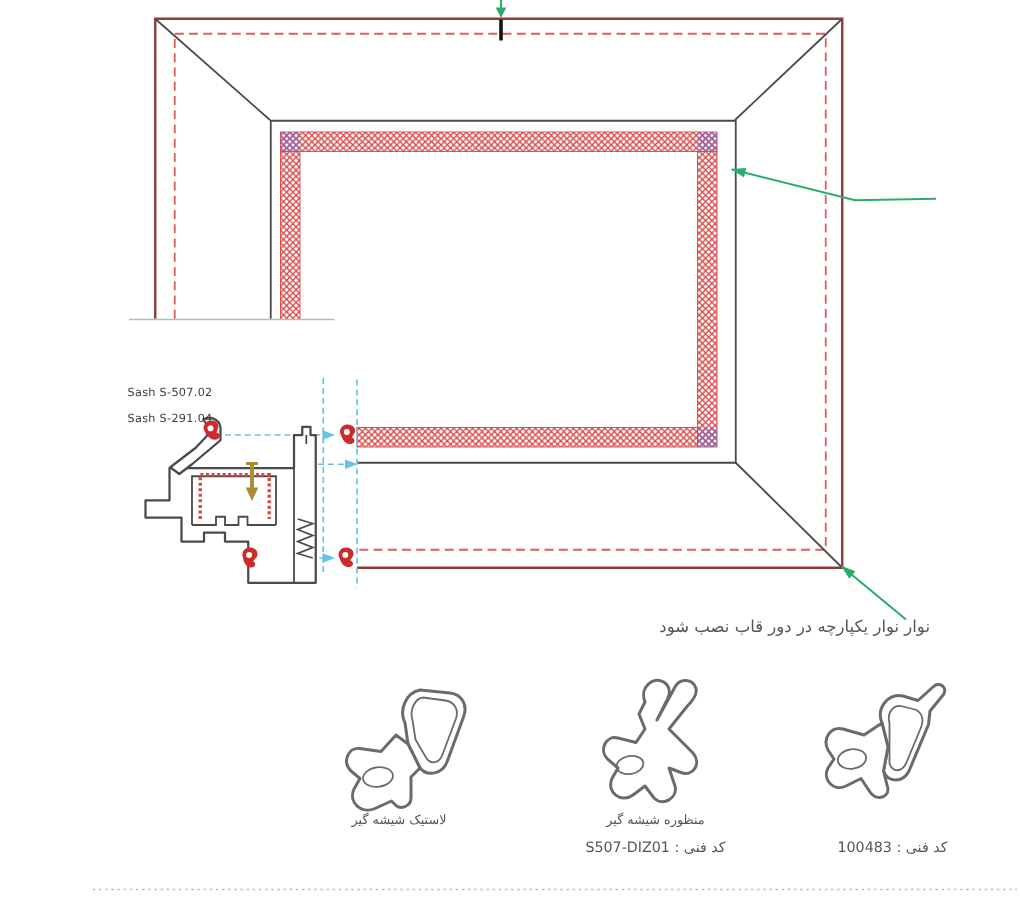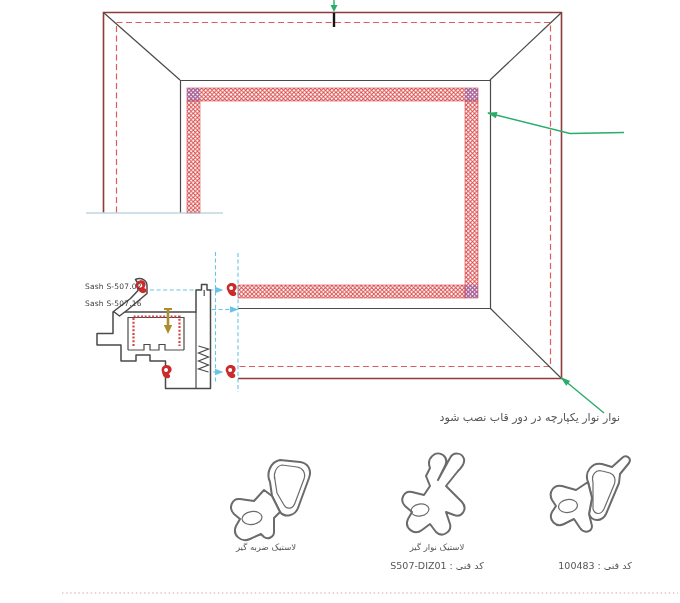--- a/index.html
+++ b/index.html
@@ -22,21 +22,21 @@
   .f-olive{fill:var(--c-arrow_olive);}
   .s-profile{stroke:var(--c-line_ink);stroke-width:1.5;fill:#fff;stroke-linejoin:round;}
   .s-gp{stroke:#6b6b6b;stroke-width:2;fill:#fff;stroke-linejoin:round;stroke-linecap:round;}
   .s-gp2{stroke:#6b6b6b;stroke-width:1.2;fill:none;stroke-linejoin:round;}
   .hatch-rect{fill:url(#xh);stroke:var(--c-gasket_hatch);stroke-width:.6;}
   .hatch-corner{fill:url(#xhp);stroke:none;}
   .hatchln{stroke:var(--c-gasket_hatch);stroke-width:.9;}
   .hatchlnp{stroke:var(--c-hatch_corner);stroke-width:.9;}
   .s-dot{stroke:var(--c-bottom_rule);stroke-width:1;stroke-dasharray:1.5 2.6;fill:none;}
   
-  .sash{position:absolute;font-size:7.5px;color:#3c3c3c;letter-spacing:.2px;white-space:nowrap;margin-top:25px;}
+  .sash{position:absolute;font-size:7.5px;color:#3c3c3c;letter-spacing:.2px;white-space:nowrap;}
   .note{position:absolute;right:60px;top:411px;font-size:11px;color:var(--c-text);white-space:nowrap;}
   .glabel{position:absolute;width:170px;text-align:center;color:var(--c-text);white-space:nowrap;}
   .gname{font-size:8.5px;}
   .gcode{font-size:9.5px;}
 </style>
 </head>
 <body>
 
 <div id="stage">
 
@@ -138,24 +138,24 @@
       <path class="s-gp" d="M64,17 L74,8 C78,4 84,8 81,13 L72,24 L71,33 L58,64 C54,72 44,72 41,64 L44,48 L40,32 C36,22 44,12 54,14 Z"></path>
       <path class="s-gp2" d="M45,32 C43,25 48,19 54,21 L62,23 C67,25 68,30 66,35 L56,59 C53,65 47,65 45,59 Z"></path>
       <path class="s-gp" d="M41,64 L44,48 L40,32 L28,40 L14,36 C6,34 0,42 4,50 L8,56 L4,62 C0,70 8,78 16,74 L26,69 L32,78 C36,84 44,82 44,76 Z"></path>
       <ellipse class="s-gp2" cx="20" cy="56" rx="9.5" ry="6.5" transform="rotate(-8 20 56)"></ellipse>
     </g>
 
     <path class="s-dot" d="M62,593 L678,593"></path>
   </svg>
 
   <div class="sash" style="left:85px;top:257px;">Sash S-507.02</div>
-  <div class="sash" style="left:85px;top:274px;">Sash S-507.16</div>
+  <div class="sash" style="left:85px;top:274px;">Sash S-291.04</div>
 
   <div class="note" dir="rtl">نوار نوار یکپارچه در دور قاب نصب شود</div>
 
-  <div class="glabel gname" dir="rtl" style="left:181px;top:542px;">لاستیک ضربه گیر</div>
+  <div class="glabel gname" dir="rtl" style="left:181px;top:542px;">لاستیک شیشه گیر</div>
 
-  <div class="glabel gname" dir="rtl" style="left:352px;top:542px;">لاستیک نوار گیر</div>
+  <div class="glabel gname" dir="rtl" style="left:352px;top:542px;">منظوره شیشه گیر</div>
   <div class="glabel gcode" dir="rtl" style="left:352px;top:560px;">کد فنی : S507-DIZ01</div>
 
   <div class="glabel gcode" dir="rtl" style="left:510px;top:560px;">کد فنی : 100483</div>
 
 </div>
 
 </body></html>

